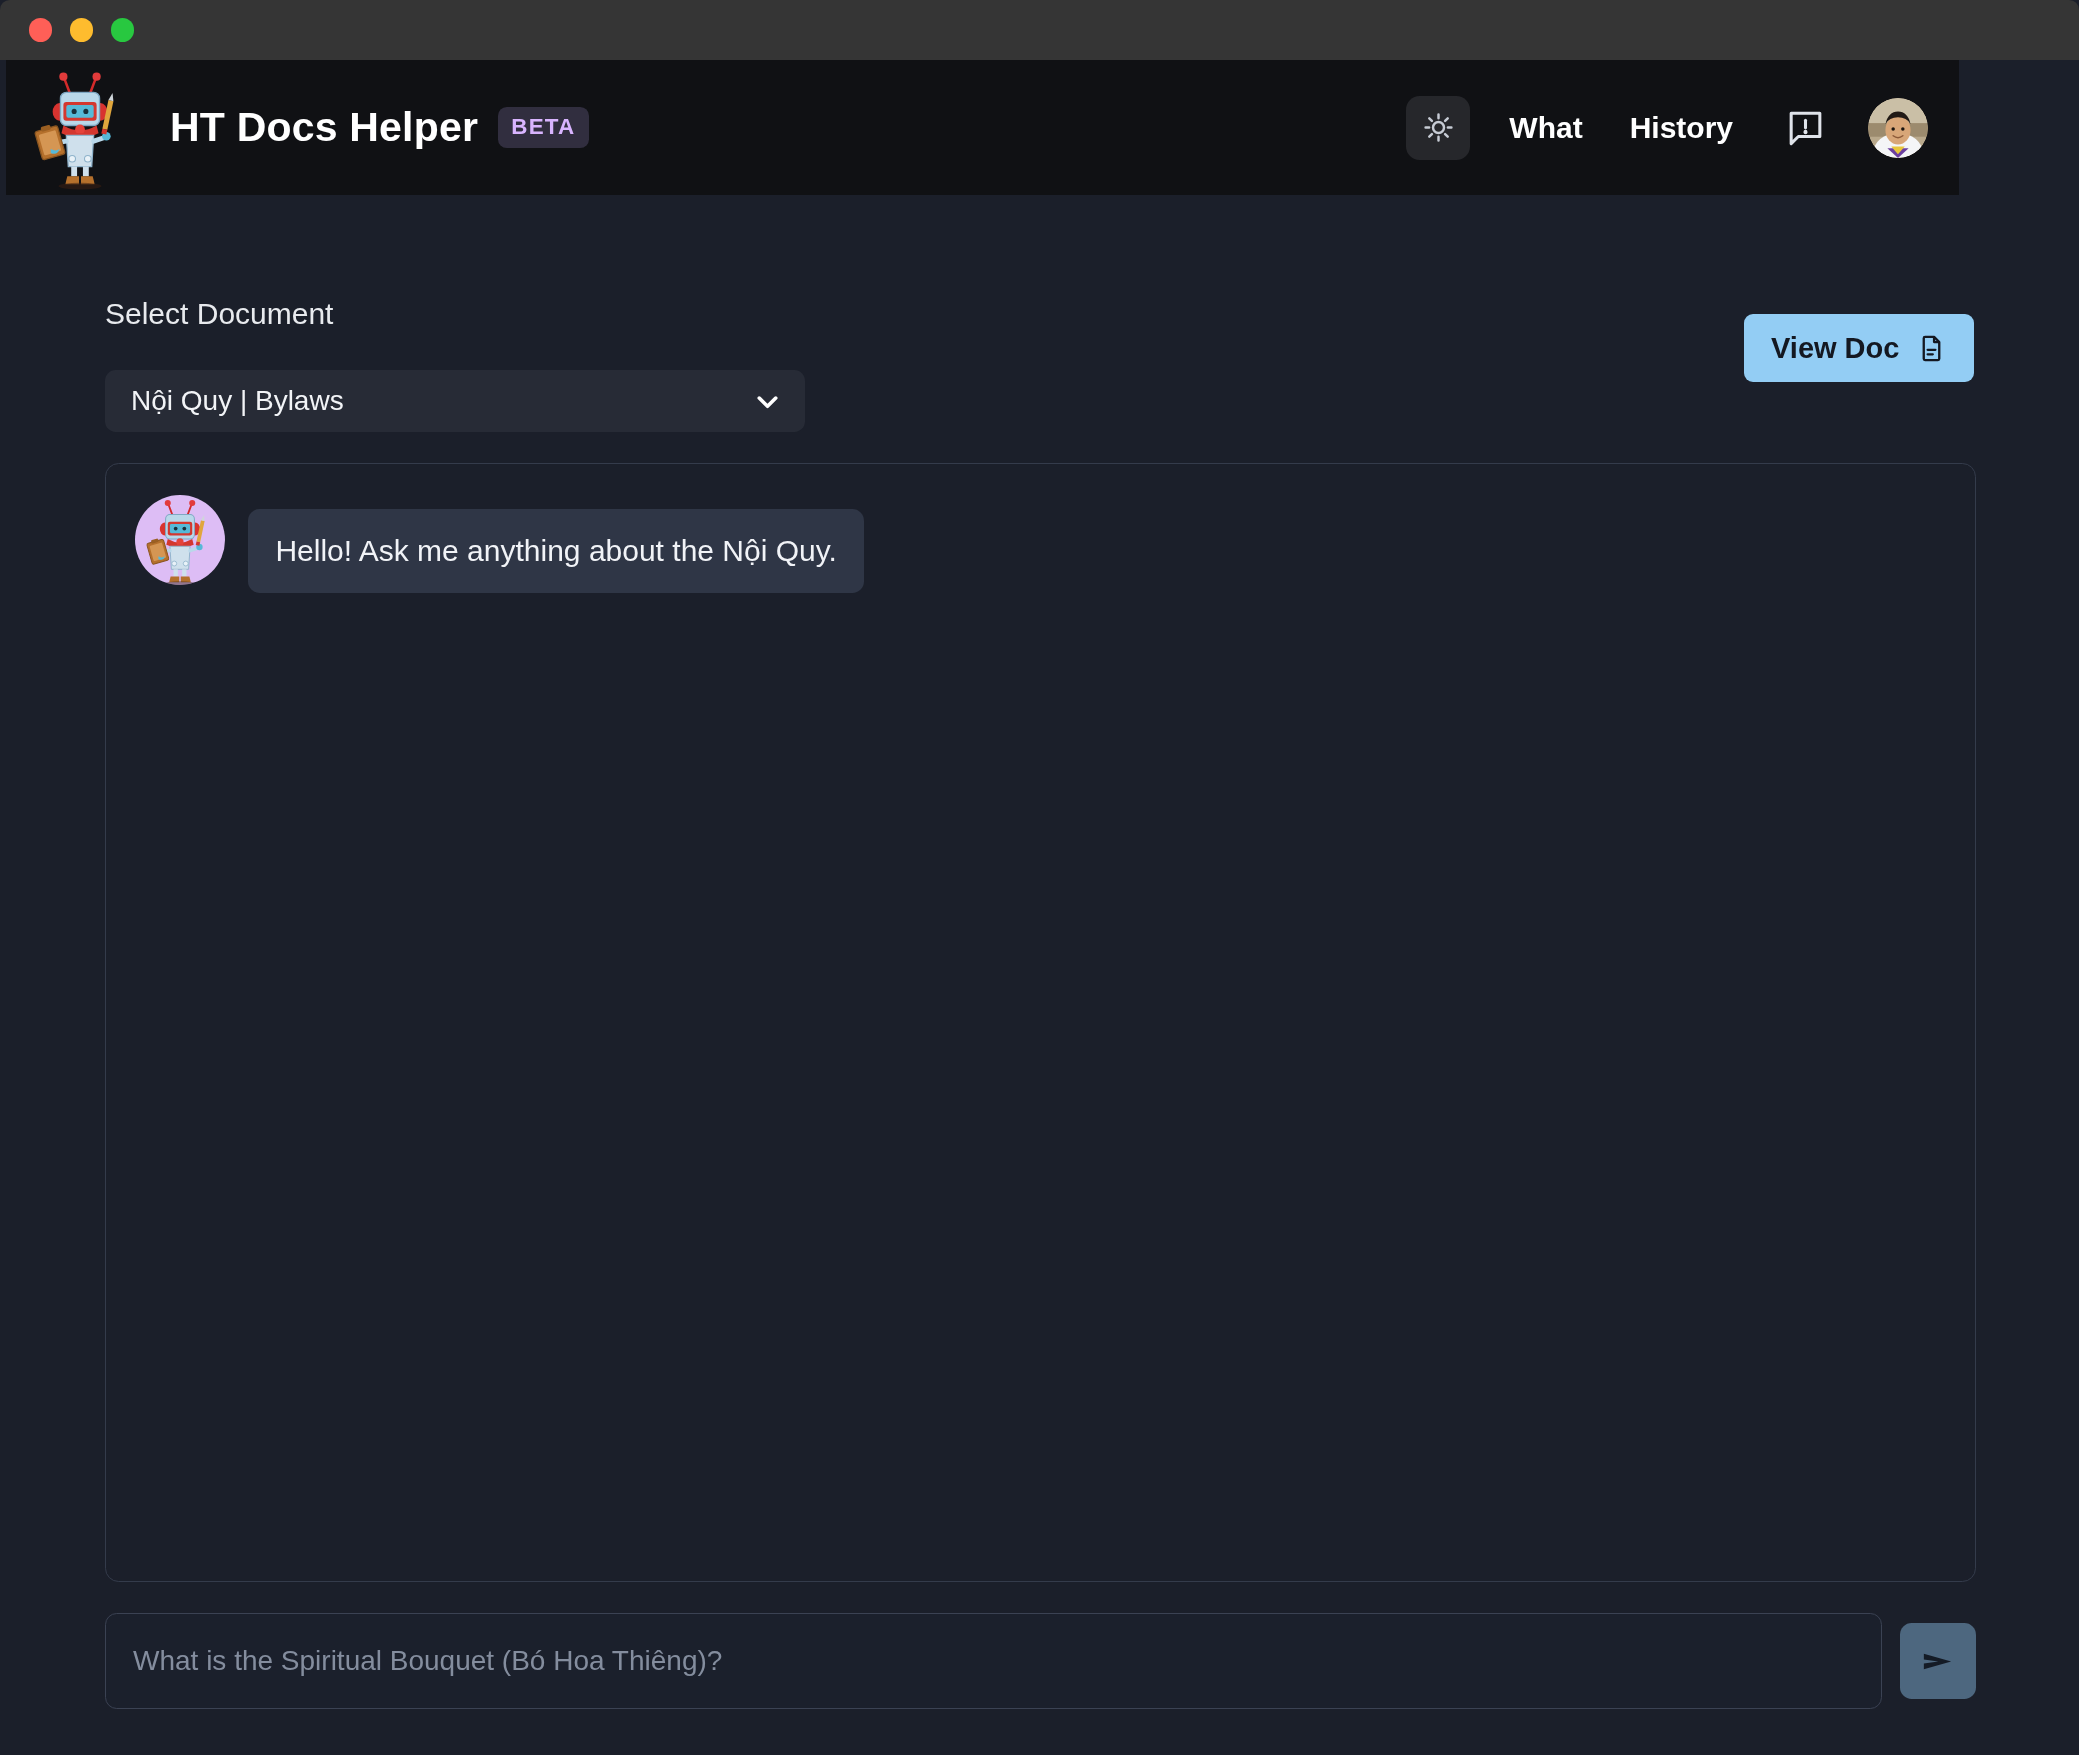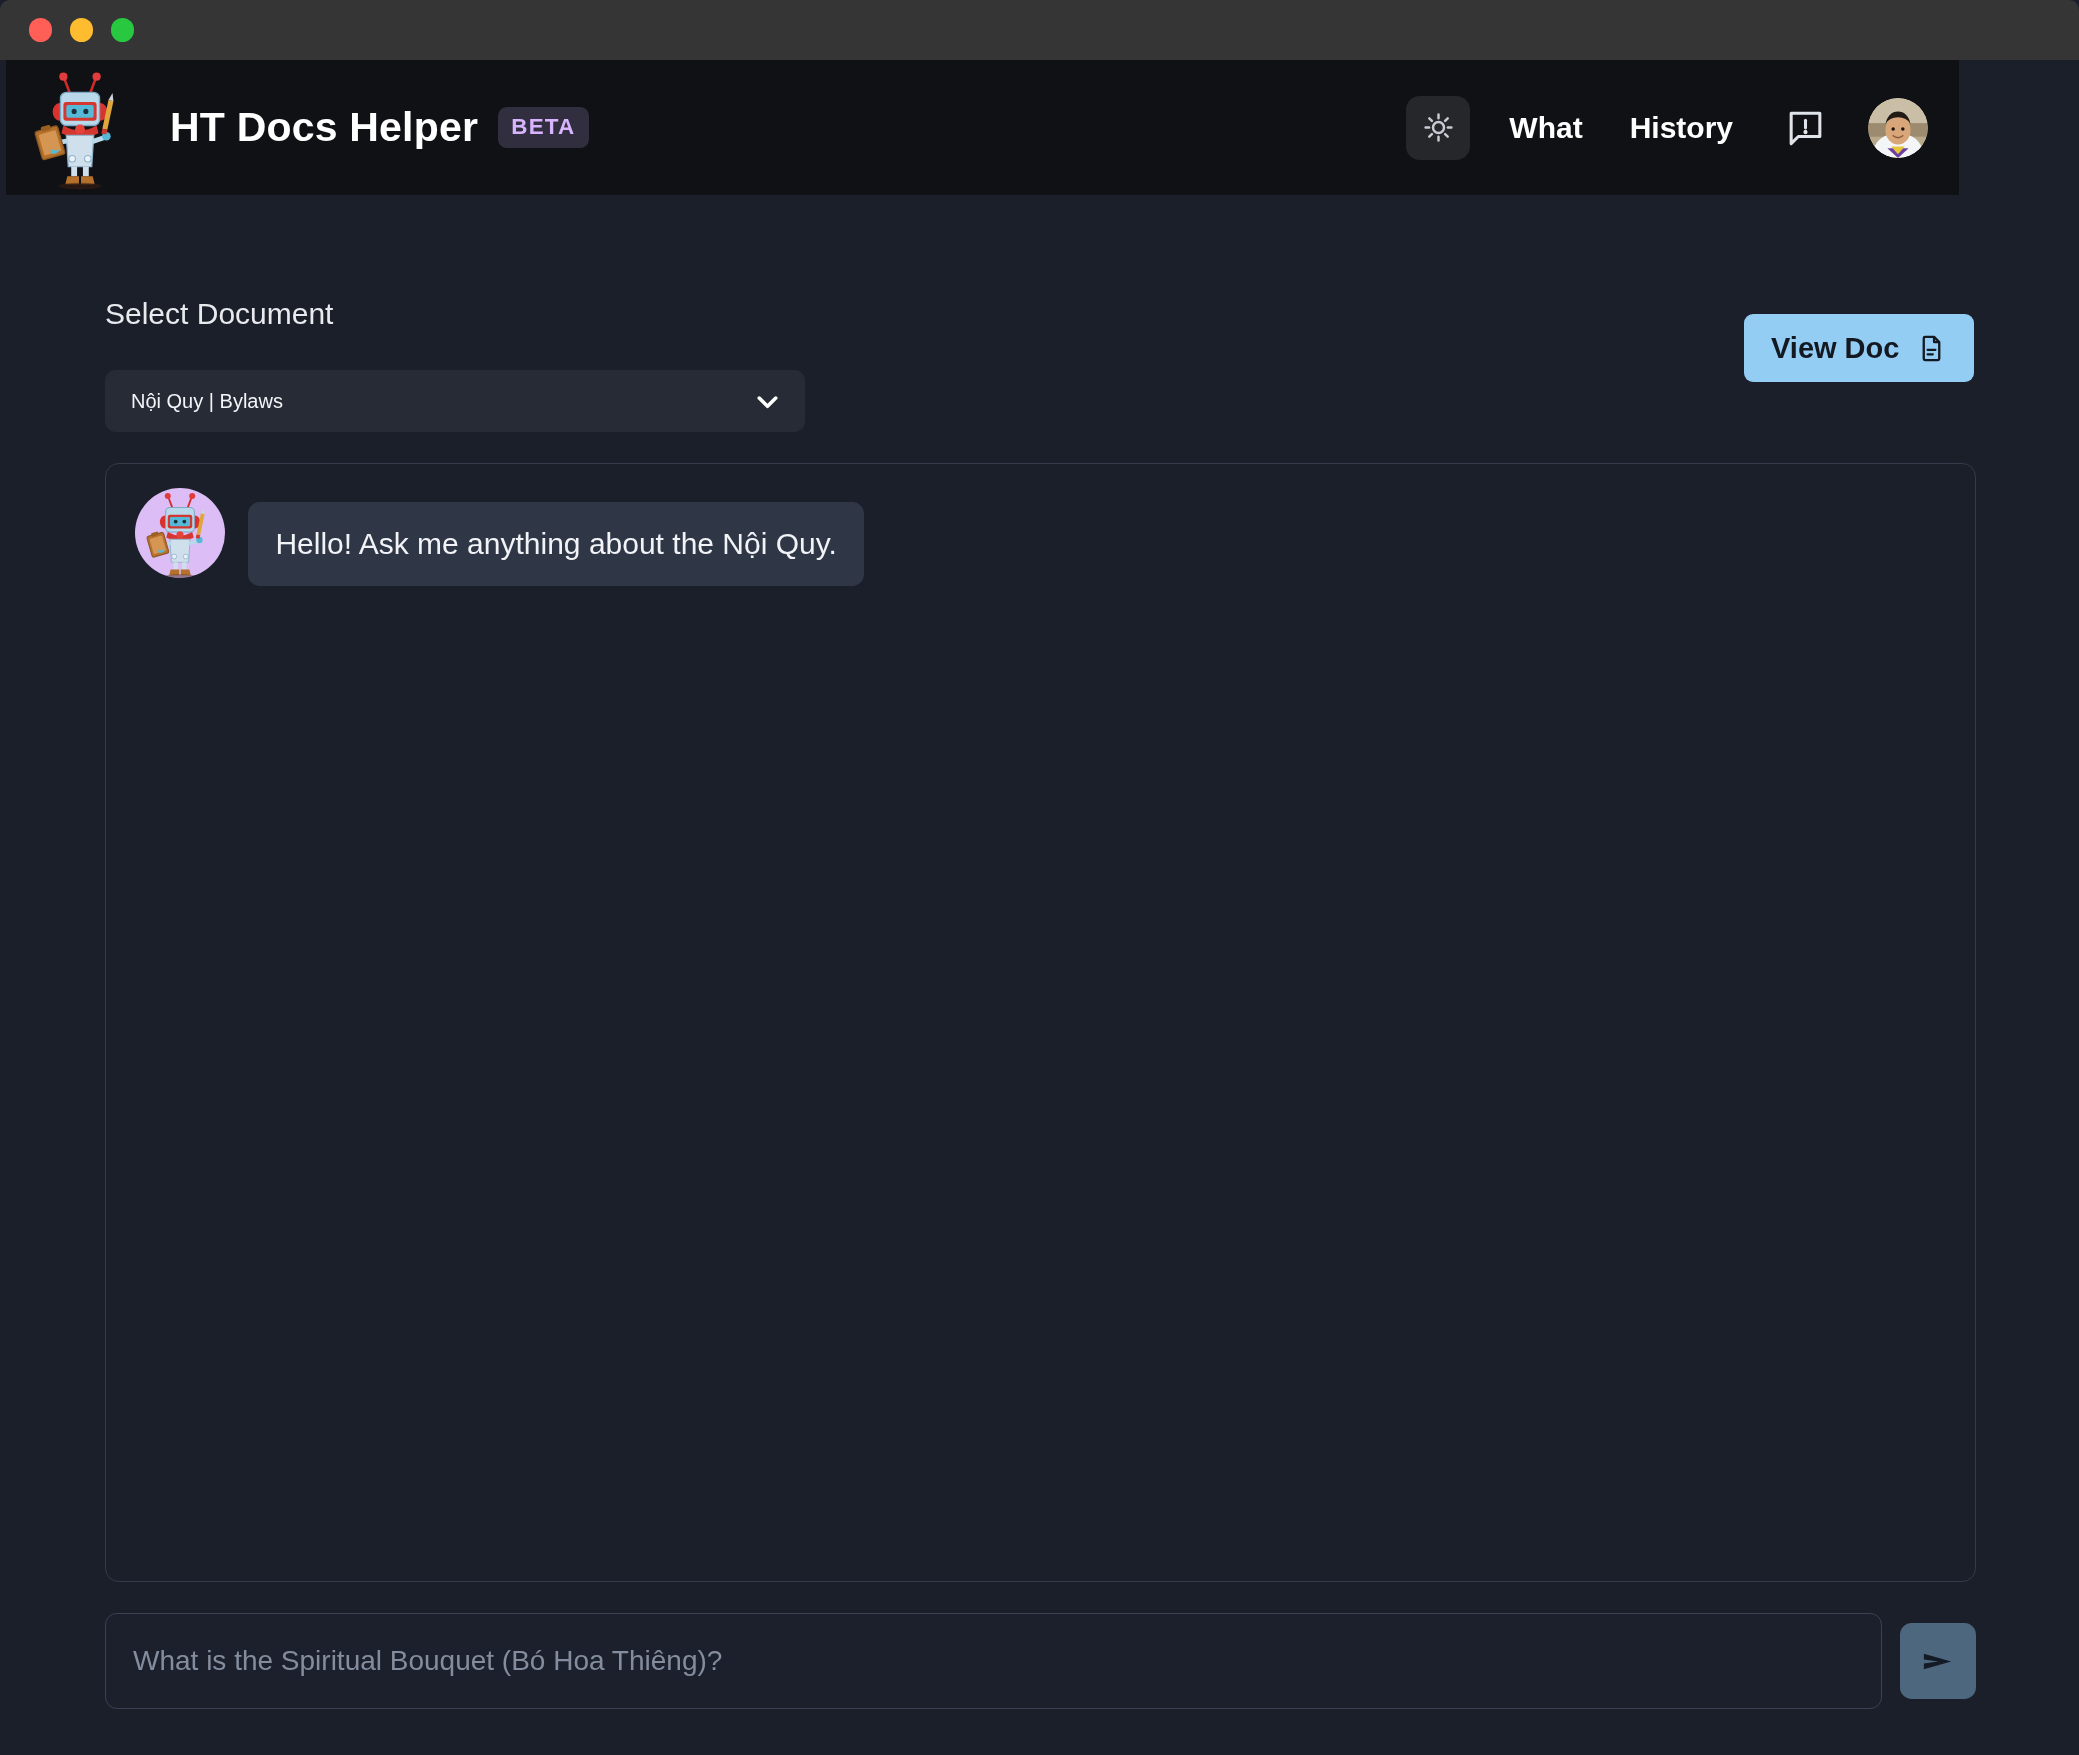--- a/index.html
+++ b/index.html
@@ -138,21 +138,21 @@
     height: 62px;
     background: #272b36;
     border: none;
     border-radius: 10.7px;
     display: flex;
     align-items: center;
     padding: 0 21.5px 0 26px;
     cursor: pointer;
   }
   .select-value {
-    font-size: 20px;
+    font-size: 28px;
     color: #f2f4f7;
     flex: 1;
     white-space: nowrap;
     overflow: hidden;
   }
   .chev { flex: 0 0 auto; display: block; }
 
   .viewdoc-btn {
     position: absolute;
     right: 0;
@@ -172,21 +172,21 @@
     font-family: "Liberation Sans", sans-serif;
   }
 
   
   .chat-panel {
     margin-top: 31px;
     width: 1871px;
     height: 1119px;
     border: 1.5px solid #343b4b;
     border-radius: 13.7px;
-    padding: 24px 29px;
+    padding: 31px 29px;
     overflow: hidden;
   }
   .msg-row {
     display: flex;
     align-items: flex-start;
     gap: 23.4px;
   }
   .bot-avatar {
     width: 90px; height: 90px;
     border-radius: 50%;

